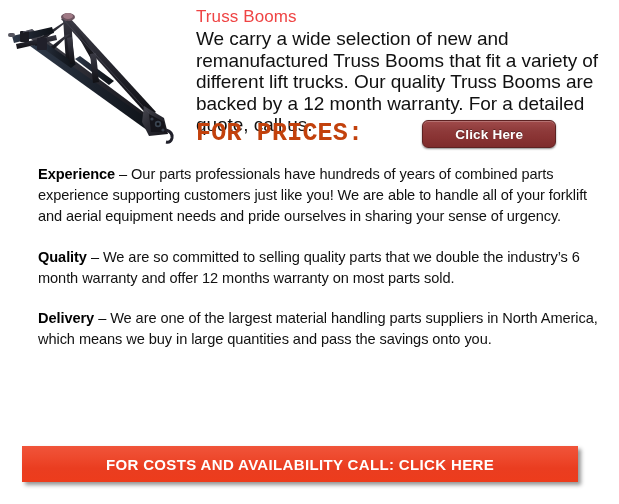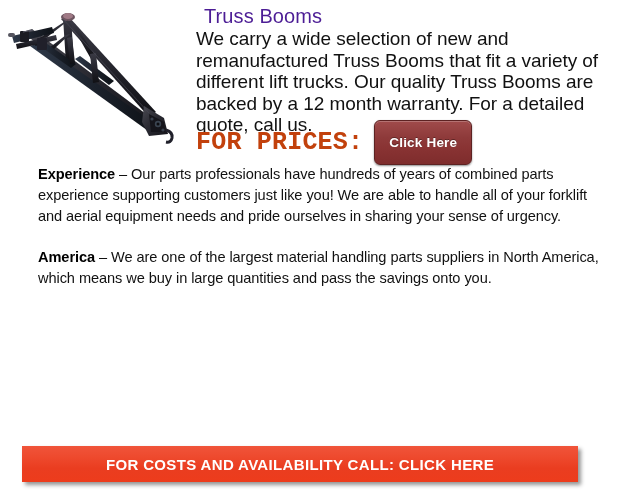--- a/index.html
+++ b/index.html
@@ -44,25 +44,25 @@
   }
 
   .hero-text {
     position: absolute;
     left: 196px;
     top: 6px;
     width: 412px;
   }
 
   .product-title {
-    font-size: 20px;
+    font-size: 17px;
     line-height: 21px;
     font-weight: 400;
-    color: #4c1d95;
-    margin: 0 0 1px 8px;
+    color: #ef4444;
+    margin: 0 0 1px 0;
     letter-spacing: 0.1px;
   }
 
   .product-desc {
     font-size: 19px;
     line-height: 21.5px;
     color: #111111;
     margin: 0;
     letter-spacing: -0.05px;
   }
@@ -84,33 +84,34 @@
     color: #c2410c;
     letter-spacing: 0.2px;
     white-space: nowrap;
   }
 
   .click-here-btn {
     display: inline-flex;
     align-items: center;
     justify-content: center;
     min-width: 98px;
-    height: 45px;
-    padding: 0 14px;
+    height: 28px;
+    padding: 0 32px;
     border: 1px solid #5d2222;
     border-radius: 6px;
     background: linear-gradient(to bottom, #a04b4b 0%, #8e3a3a 38%, #8a3434 60%, #7e2c2c 100%);
     color: #ffffff;
     font-size: 13.5px;
     font-weight: bold;
     letter-spacing: 0.2px;
     box-shadow: 0 1px 2px rgba(0,0,0,0.45), inset 0 1px 0 rgba(255,255,255,0.22);
     cursor: pointer;
     text-shadow: 0 -1px 0 rgba(0,0,0,0.35);
     user-select: none;
+    margin-left: 48px;
   }
 
   
   .features {
     position: absolute;
     left: 22px;
     top: 164px;
     width: 580px;
   }
 
@@ -243,24 +244,27 @@
 
   </div>
 
   <div class="features">
 
     <p class="feature-para">
       <span class="feature-label">Experience</span><span> – </span><span>Our parts professionals have hundreds of years of combined parts experience supporting customers just like you!  We are able to handle all of your forklift and aerial equipment needs and pride ourselves in sharing your sense of urgency.</span>
     </p>
 
 
-
-
     <p class="feature-para">
-      <span class="feature-label">America</span><span> – </span><span>We are one of the largest material handling parts suppliers in North America, which means we buy in large quantities and pass the savings onto you.</span>
+      <span class="feature-label">Quality</span><span> – </span><span>We are so committed to selling quality parts that we double the industry’s 6 month warranty and offer 12 months warranty on most parts sold.</span>
+    </p>
+
+
+    <p class="feature-para">
+      <span class="feature-label">Delivery</span><span> – </span><span>We are one of the largest material handling parts suppliers in North America, which means we buy in large quantities and pass the savings onto you.</span>
     </p>
 
   </div>
 
   <div class="cta-wrap">
     <button class="cta-button">FOR COSTS AND AVAILABILITY CALL: CLICK HERE</button>
   </div>
 
 </div>
 

